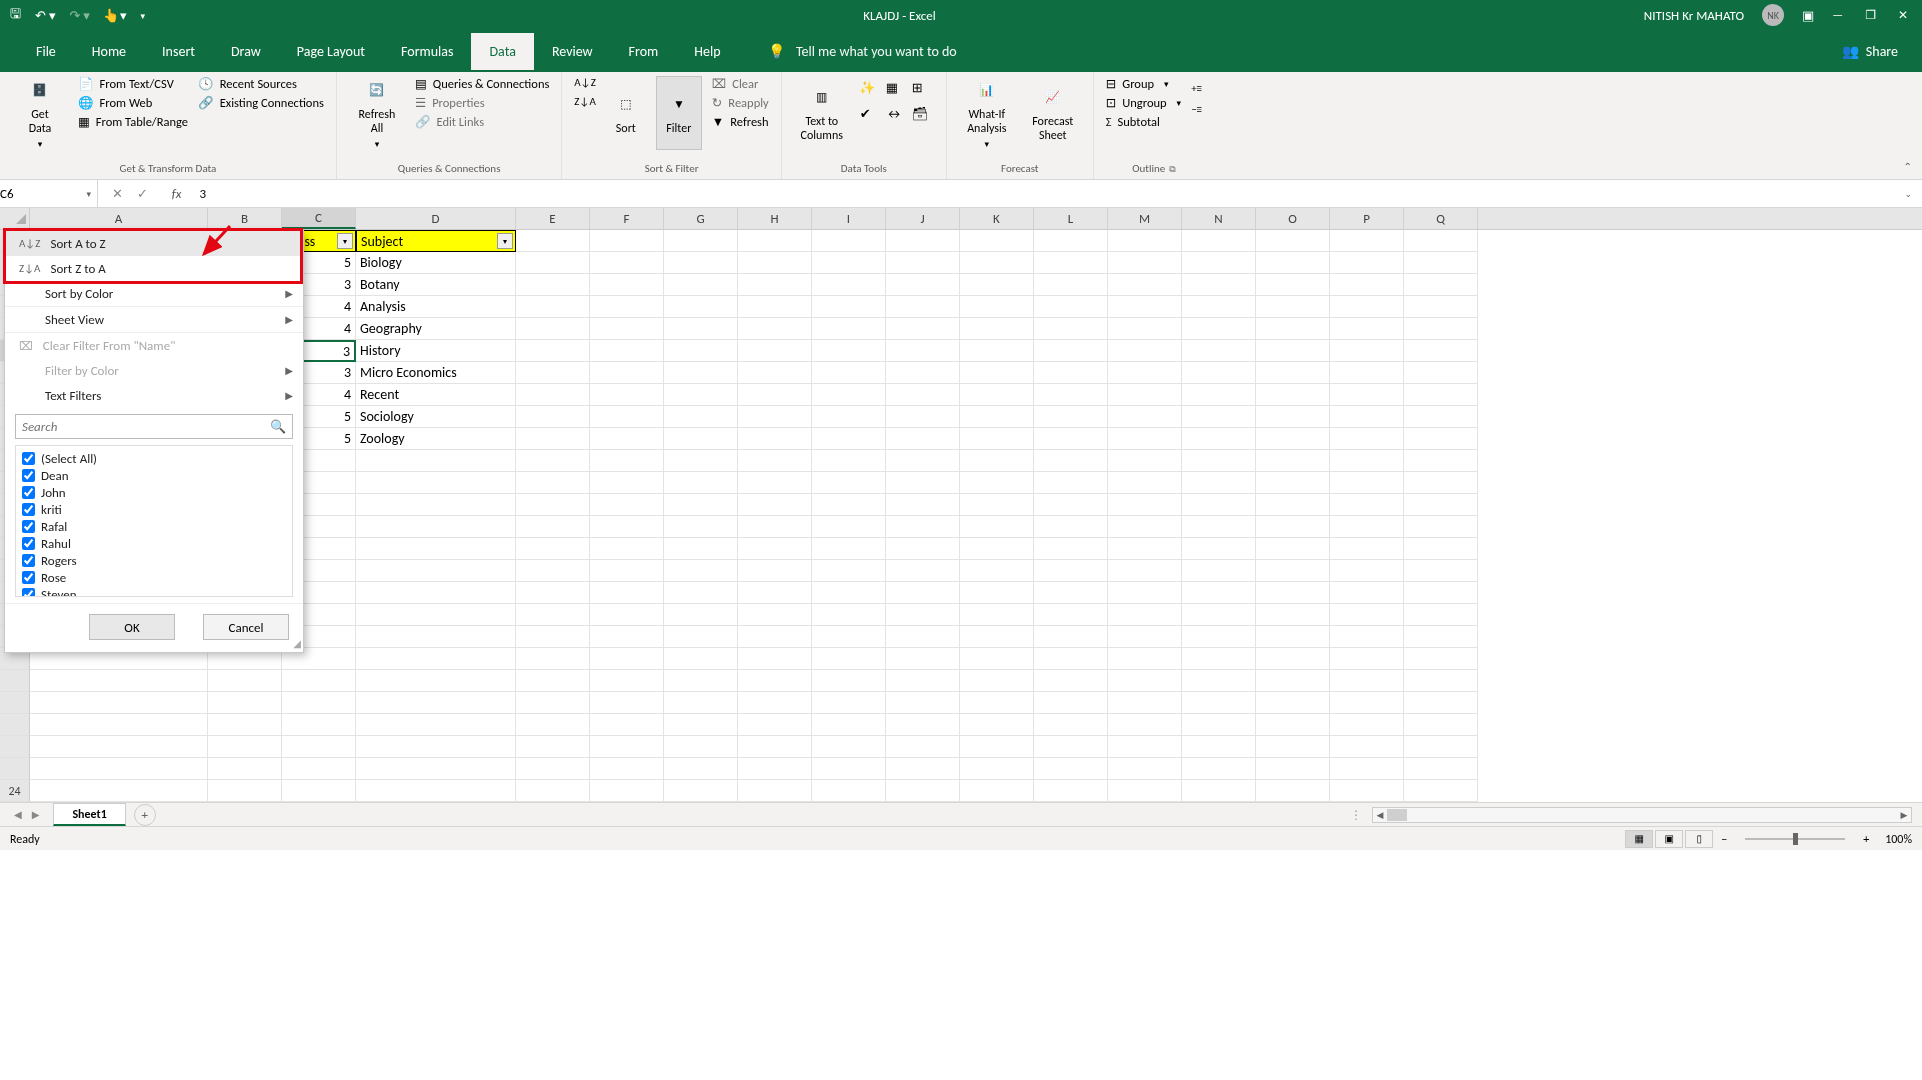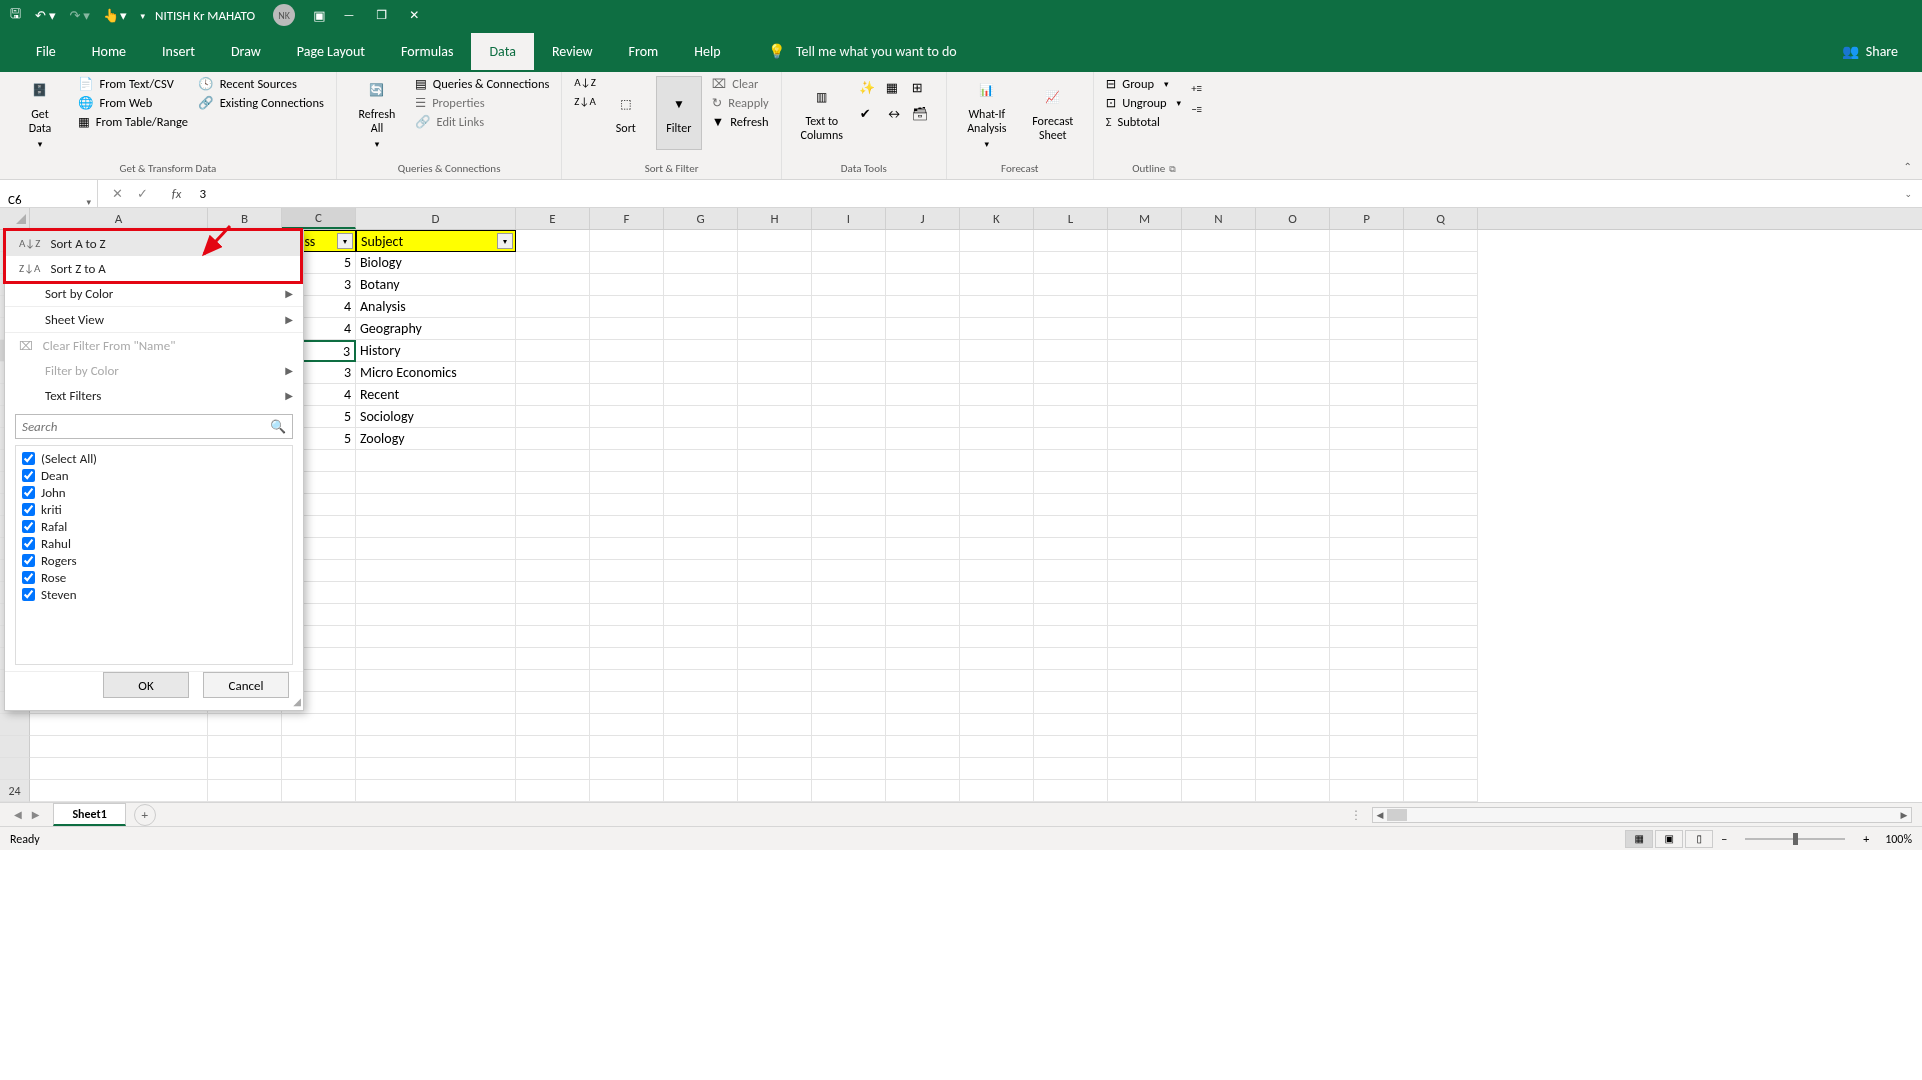--- a/index.html
+++ b/index.html
@@ -31,21 +31,21 @@
 .bigbtn.active { background: #e1e1e1; border: 1px solid #c4c4c4; }
 .smallrow { display: flex; flex-direction: column; gap: 4px; font-size: 12.5px; }
 .smallrow div { display: flex; align-items: center; gap: 6px; cursor: pointer; white-space: nowrap; }
 .smallrow div.disabled { opacity: .55; cursor: default; }
 .icon-box { width: 28px; height: 28px; display: inline-flex; align-items: center; justify-content: center; }
 .collapse-caret { position: absolute; right: 10px; bottom: 6px; font-size: 10px; color: #555; cursor: pointer; }
 .dialog-launcher { font-size: 9px; color: #666; margin-left: 4px; }
 
 
 .formula-bar { height: 28px; border-bottom: 1px solid #d6d6d6; display: flex; align-items: center; }
-.name-box { width: 98px; border-right: 1px solid #d6d6d6; height: 100%; display: flex; align-items: flex-end; padding-left: 8px; font-size: 13px; position: relative; }
+.name-box { width: 98px; border-right: 1px solid #d6d6d6; height: 100%; display: flex; align-items: center; font-size: 13px; position: relative; }
 .name-box .dd { position: absolute; right: 6px; font-size: 9px; color: #666; }
 .fb-btns { display: flex; gap: 14px; padding: 0 14px; color: #888; }
 .fx { font-style: italic; padding: 0 10px; color: #555; }
 .formula-in { flex: 1; padding-left: 8px; font-size: 13px; }
 .fb-expand { padding: 0 10px; font-size: 9px; color: #666; }
 
 
 .grid-wrap { position: relative; height: 594px; background: #fff; overflow: hidden; }
 .col-headers { display: flex; height: 22px; background: #e6e6e6; border-bottom: 1px solid #ccc; }
 .corner { width: 30px; border-right: 1px solid #ccc; background: #e6e6e6; display: flex; align-items: center; justify-content: flex-end; padding-right: 3px; }
@@ -71,23 +71,23 @@
   z-index: 50; font-size: 13px; color: #222;
 }
 .filter-hl { position: absolute; left: 3px; top: 228px; width: 300px; height: 56px; border: 3px solid #e30613; z-index: 60; pointer-events: none; }
 .filter-item { display: flex; align-items: center; gap: 10px; padding: 5px 14px; cursor: pointer; position: relative; }
 .filter-item.hover { background: #e8e8e8; }
 .filter-item.disabled { color: #aaa; cursor: default; }
 .filter-item .sub { position: absolute; right: 10px; font-size: 10px; color: #666; }
 .filter-search { margin: 6px 10px; position: relative; }
 .filter-search input { width: 100%; padding: 4px 24px 4px 6px; border: 1px solid #bbb; font-size: 13px; font-style: italic; color: #888; }
 .filter-search .mag { position: absolute; right: 6px; top: 5px; font-size: 13px; color: #3a7abf; }
-.checklist { margin: 0 10px 6px 10px; border: 1px solid #ddd; height: 220px; overflow-y: scroll; padding: 4px 6px; }
+.checklist { margin: 0 10px 6px 10px; border: 1px solid #ddd; height: 152px; overflow-y: scroll; padding: 4px 6px; }
 .checklist label { display: flex; align-items: center; gap: 6px; font-size: 13px; padding: 1px 0; }
-.filter-btns { display: flex; justify-content: flex-end; gap: 14px; padding: 0 14px 12px; border-top: 1px solid #eee; }
+.filter-btns { display: flex; justify-content: flex-end; gap: 28px; padding: 10px 14px 12px; border-top: 1px solid #eee; }
 .filter-btns button { width: 86px; height: 26px; border: 1px solid #bbb; background: #f3f3f3; font-size: 13px; cursor: pointer; }
 .filter-btns button:first-child { background: #e8e8e8; }
 .resize-grip { position: absolute; right: 2px; bottom: 2px; font-size: 10px; color: #aaa; }
 
 
 .red-arrow { position: absolute; left: 196px; top: 224px; z-index: 70; pointer-events: none; }
 
 
 .sheet-tabs { height: 24px; border-top: 1px solid #d6d6d6; display: flex; align-items: center; font-size: 12px; background: #f3f2f1; }
 .sheet-nav { display: flex; gap: 10px; padding: 0 14px; color: #888; font-size: 10px; }
@@ -113,20 +113,21 @@
 <body>
 
 <div class="titlebar">
   <div class="qat">
     <span>🖫</span>
     <span>↶ ▾</span>
     <span style="opacity:.5">↷ ▾</span>
     <span>👆▾</span>
     <span style="font-size:9px">▾</span>
   </div>
+  <div class="titlebar-spacer">KLAJDJ  -  Excel</div>
   <div class="titlebar-right">
     <span>NITISH Kr MAHATO</span>
     <span class="avatar">NK</span>
     <span>▣</span>
     <div class="window-controls">
       <span>—</span>
       <span>❐</span>
       <span>✕</span>
     </div>
   </div>

